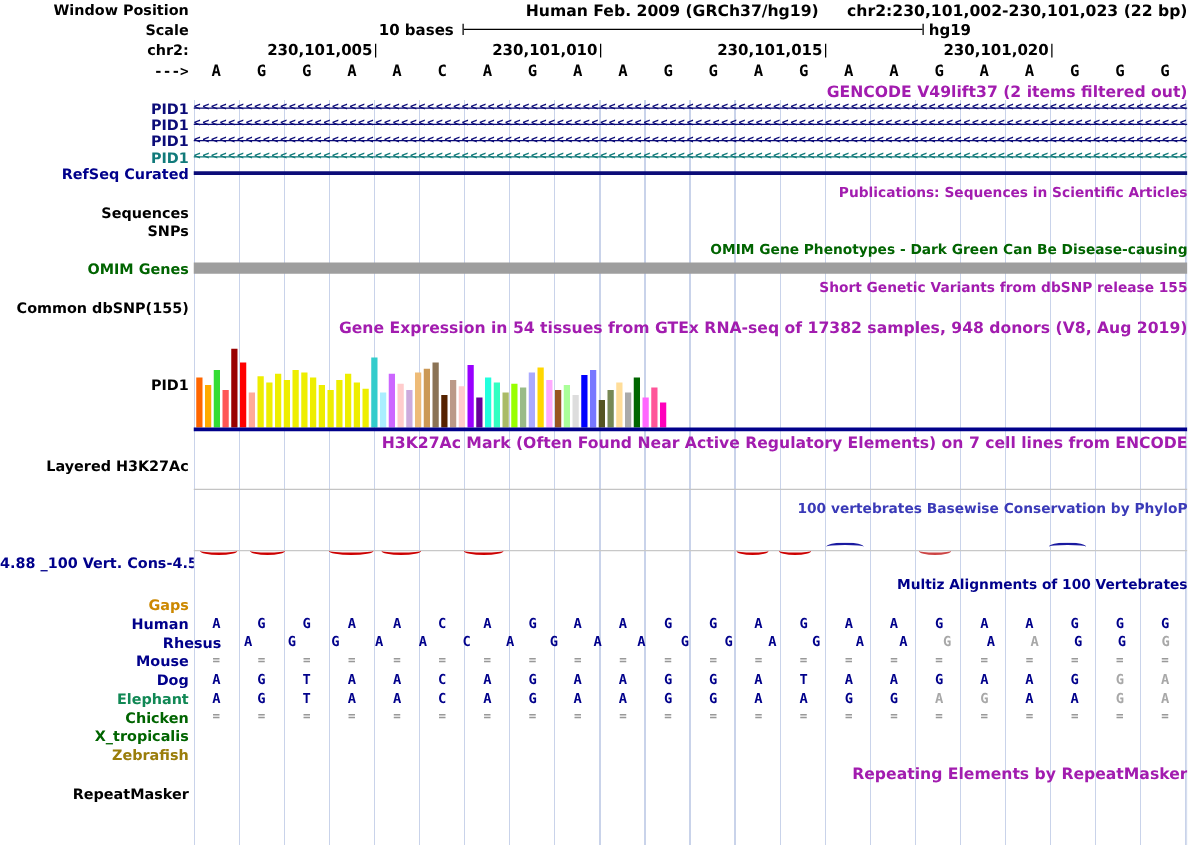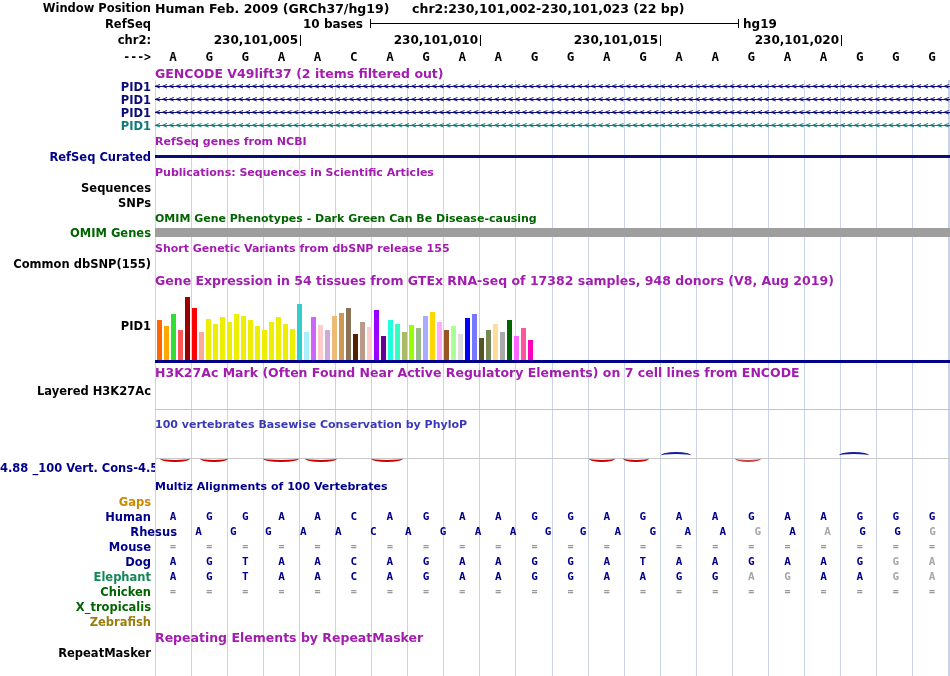--- a/index.html
+++ b/index.html
@@ -5,21 +5,21 @@
   html,body{margin:0;padding:0;background:#fff;}
   body{font-family:"DejaVu Sans","Liberation Sans",sans-serif;color:#000;}
   .browser{position:relative;width:950px;height:676px;background:#fff;overflow:hidden;}
   .guides{position:absolute;left:155px;top:80px;width:794px;height:596px;z-index:0;
           background-image:repeating-linear-gradient(to right,#c9d3ea 0px,#c9d3ea 1px,transparent 1px,transparent 36.05px);
           border-right:1px solid #c9d3ea;pointer-events:none;}
   .row{display:flex;position:relative;z-index:1;font-weight:bold;}
   .gutter{flex:0 0 155px;width:155px;box-sizing:border-box;display:flex;justify-content:flex-end;align-items:center;
           padding-right:4px;font-size:11.5px;white-space:nowrap;overflow:hidden;}
   .track{flex:1 1 auto;position:relative;}
-  .ctitle{position:absolute;left:0;right:0;top:50%;transform:translateY(-50%);text-align:left;font-size:11.5px;white-space:nowrap;}
+  .ctitle{position:absolute;left:0;right:0;top:50%;transform:translateY(-50%);text-align:right;font-size:11.5px;white-space:nowrap;}
   .navy{color:#00008b;} .green{color:#006400;} .blue{color:#3a3ab8;} .black{color:#a21caf;}
   .mono{font-family:"DejaVu Sans Mono","Liberation Mono",monospace;}
   
   .maintitle{font-size:12.5px;}
   .scalebar{position:absolute;height:9px;top:3px;}
   .scalebar:before{content:"";position:absolute;left:0;right:0;top:4px;border-top:1px solid #000;}
   .scalebar{border-left:1px solid #000;border-right:1px solid #000;}
   .tick{position:absolute;top:1px;width:0;}
   .tick .tl{position:absolute;left:0;top:2px;width:1px;height:11px;background:#000;}
   .tick .lbl{position:absolute;right:2px;top:0;white-space:nowrap;font-size:12px;}
@@ -61,21 +61,21 @@
     <div class="track">
       <div class="ctitle maintitle">
         <span>Human Feb. 2009 (GRCh37/hg19)</span>
         <span style="display:inline-block;width:14px"></span>
         <span>chr2:230,101,002-230,101,023 (22 bp)</span>
       </div>
     </div>
   </div>
 
   <div class="row" style="height:16px">
-    <div class="gutter">RefSeq</div>
+    <div class="gutter">Scale</div>
     <div class="track">
       <span style="position:absolute;left:208px;transform:translateX(-100%);font-size:12px;top:1px">10 bases</span>
       <div class="scalebar" style="left:215px;width:367px"></div>
       <span style="position:absolute;left:588px;font-size:12px;top:1px">hg19</span>
     </div>
   </div>
 
   <div class="row" style="height:16px">
     <div class="gutter">chr2:</div>
     <div class="track" id="ruler">
@@ -158,26 +158,20 @@
       </div>
       <div class="row tx-row">
         <div class="gutter" style="color: rgb(17, 122, 122);">PID1</div>
         <div class="track">
           <div class="tx-line" style="background: rgb(17, 122, 122);"></div>
           <div class="tx-arrows" style="color: rgb(17, 122, 122);">&lt;&lt;&lt;&lt;&lt;&lt;&lt;&lt;&lt;&lt;&lt;&lt;&lt;&lt;&lt;&lt;&lt;&lt;&lt;&lt;&lt;&lt;&lt;&lt;&lt;&lt;&lt;&lt;&lt;&lt;&lt;&lt;&lt;&lt;&lt;&lt;&lt;&lt;&lt;&lt;&lt;&lt;&lt;&lt;&lt;&lt;&lt;&lt;&lt;&lt;&lt;&lt;&lt;&lt;&lt;&lt;&lt;&lt;&lt;&lt;&lt;&lt;&lt;&lt;&lt;&lt;&lt;&lt;&lt;&lt;&lt;&lt;&lt;&lt;&lt;&lt;&lt;&lt;&lt;&lt;&lt;&lt;&lt;&lt;&lt;&lt;&lt;&lt;&lt;&lt;&lt;&lt;&lt;&lt;&lt;&lt;&lt;&lt;&lt;&lt;&lt;&lt;&lt;&lt;&lt;&lt;&lt;&lt;&lt;&lt;&lt;&lt;&lt;&lt;&lt;&lt;&lt;&lt;&lt;&lt;&lt;&lt;&lt;&lt;&lt;&lt;&lt;&lt;&lt;&lt;&lt;&lt;&lt;&lt;&lt;&lt;&lt;&lt;&lt;&lt;&lt;&lt;&lt;&lt;&lt;&lt;&lt;&lt;&lt;&lt;&lt;&lt;&lt;&lt;&lt;&lt;&lt;&lt;&lt;&lt;</div>
         </div>
       </div>
     </div>
 
-  <div class="row" style="height:18px">
-    <div class="gutter"></div>
-    <div class="track">
-        <div class="ctitle t11 black">RefSeq genes from NCBI</div>
-      </div>
-  </div>
   <div class="row" style="height:14px">
     <div class="gutter navy">RefSeq Curated</div>
     <div class="track">
         <div class="hbar" style="top:5px;height:3px;background:#0c0c78"></div>
       </div>
   </div>
 
   <div class="row" style="height:16px">
     <div class="gutter"></div>
     <div class="track">

